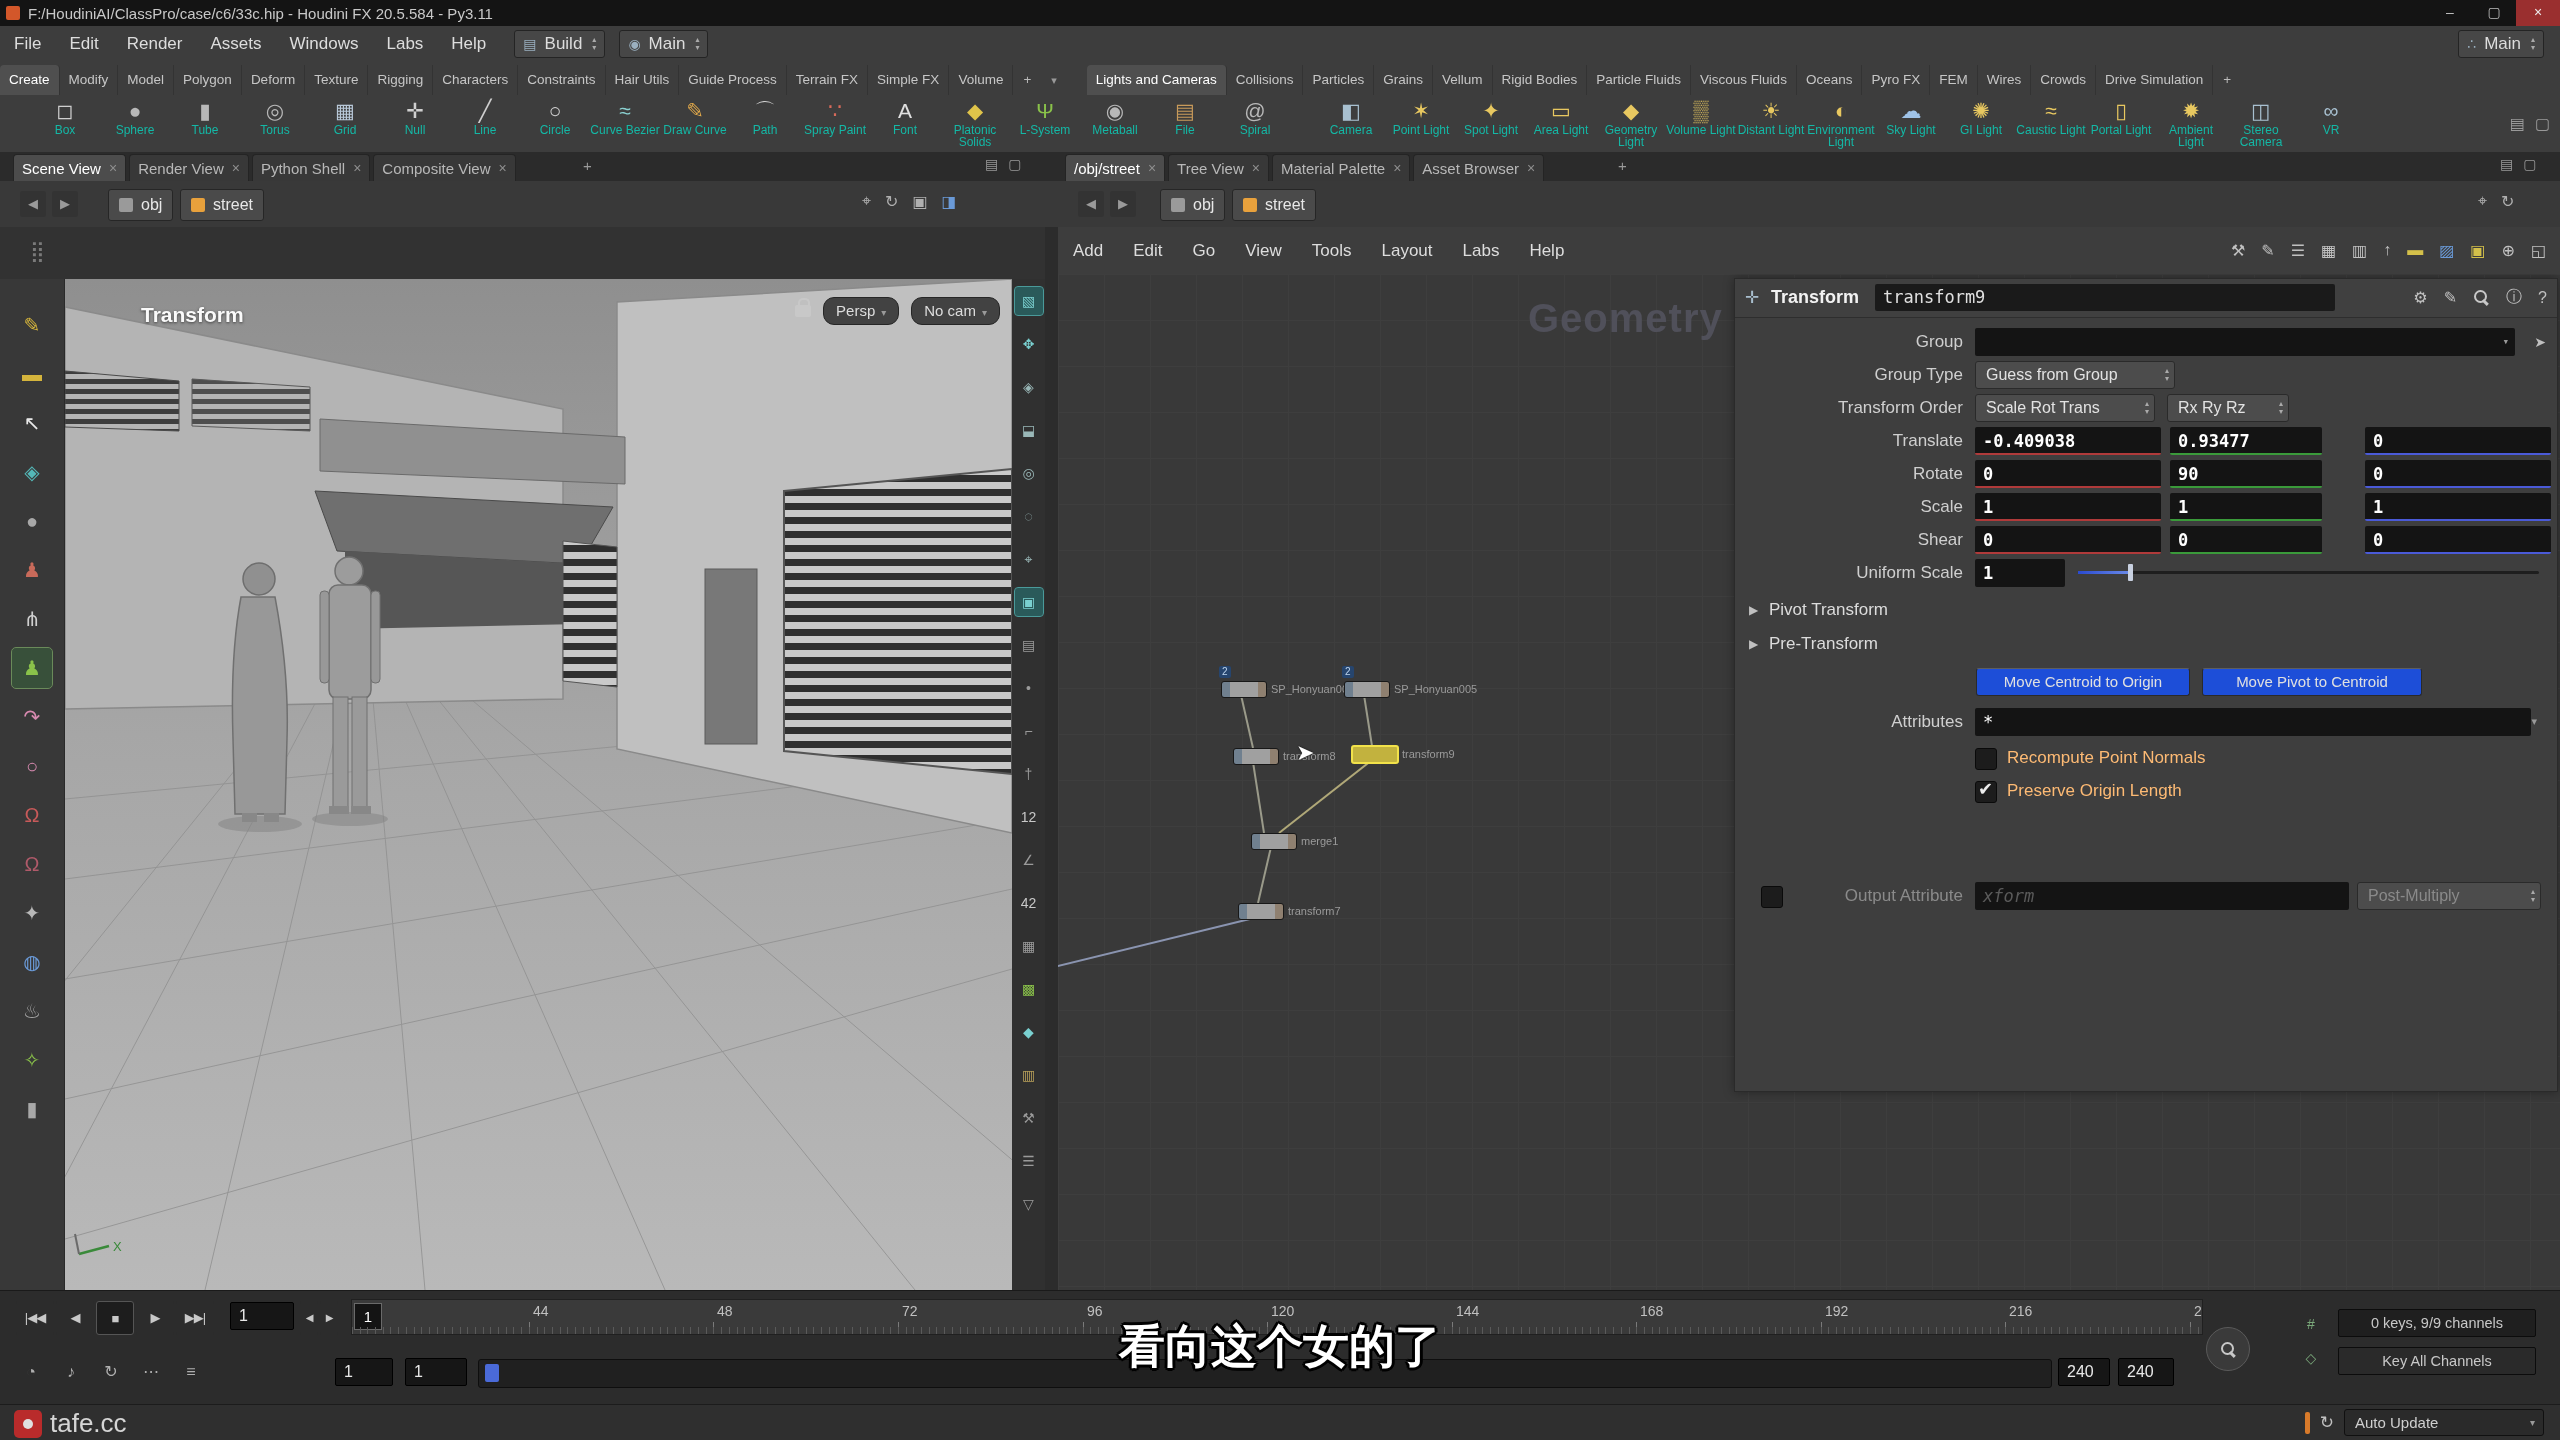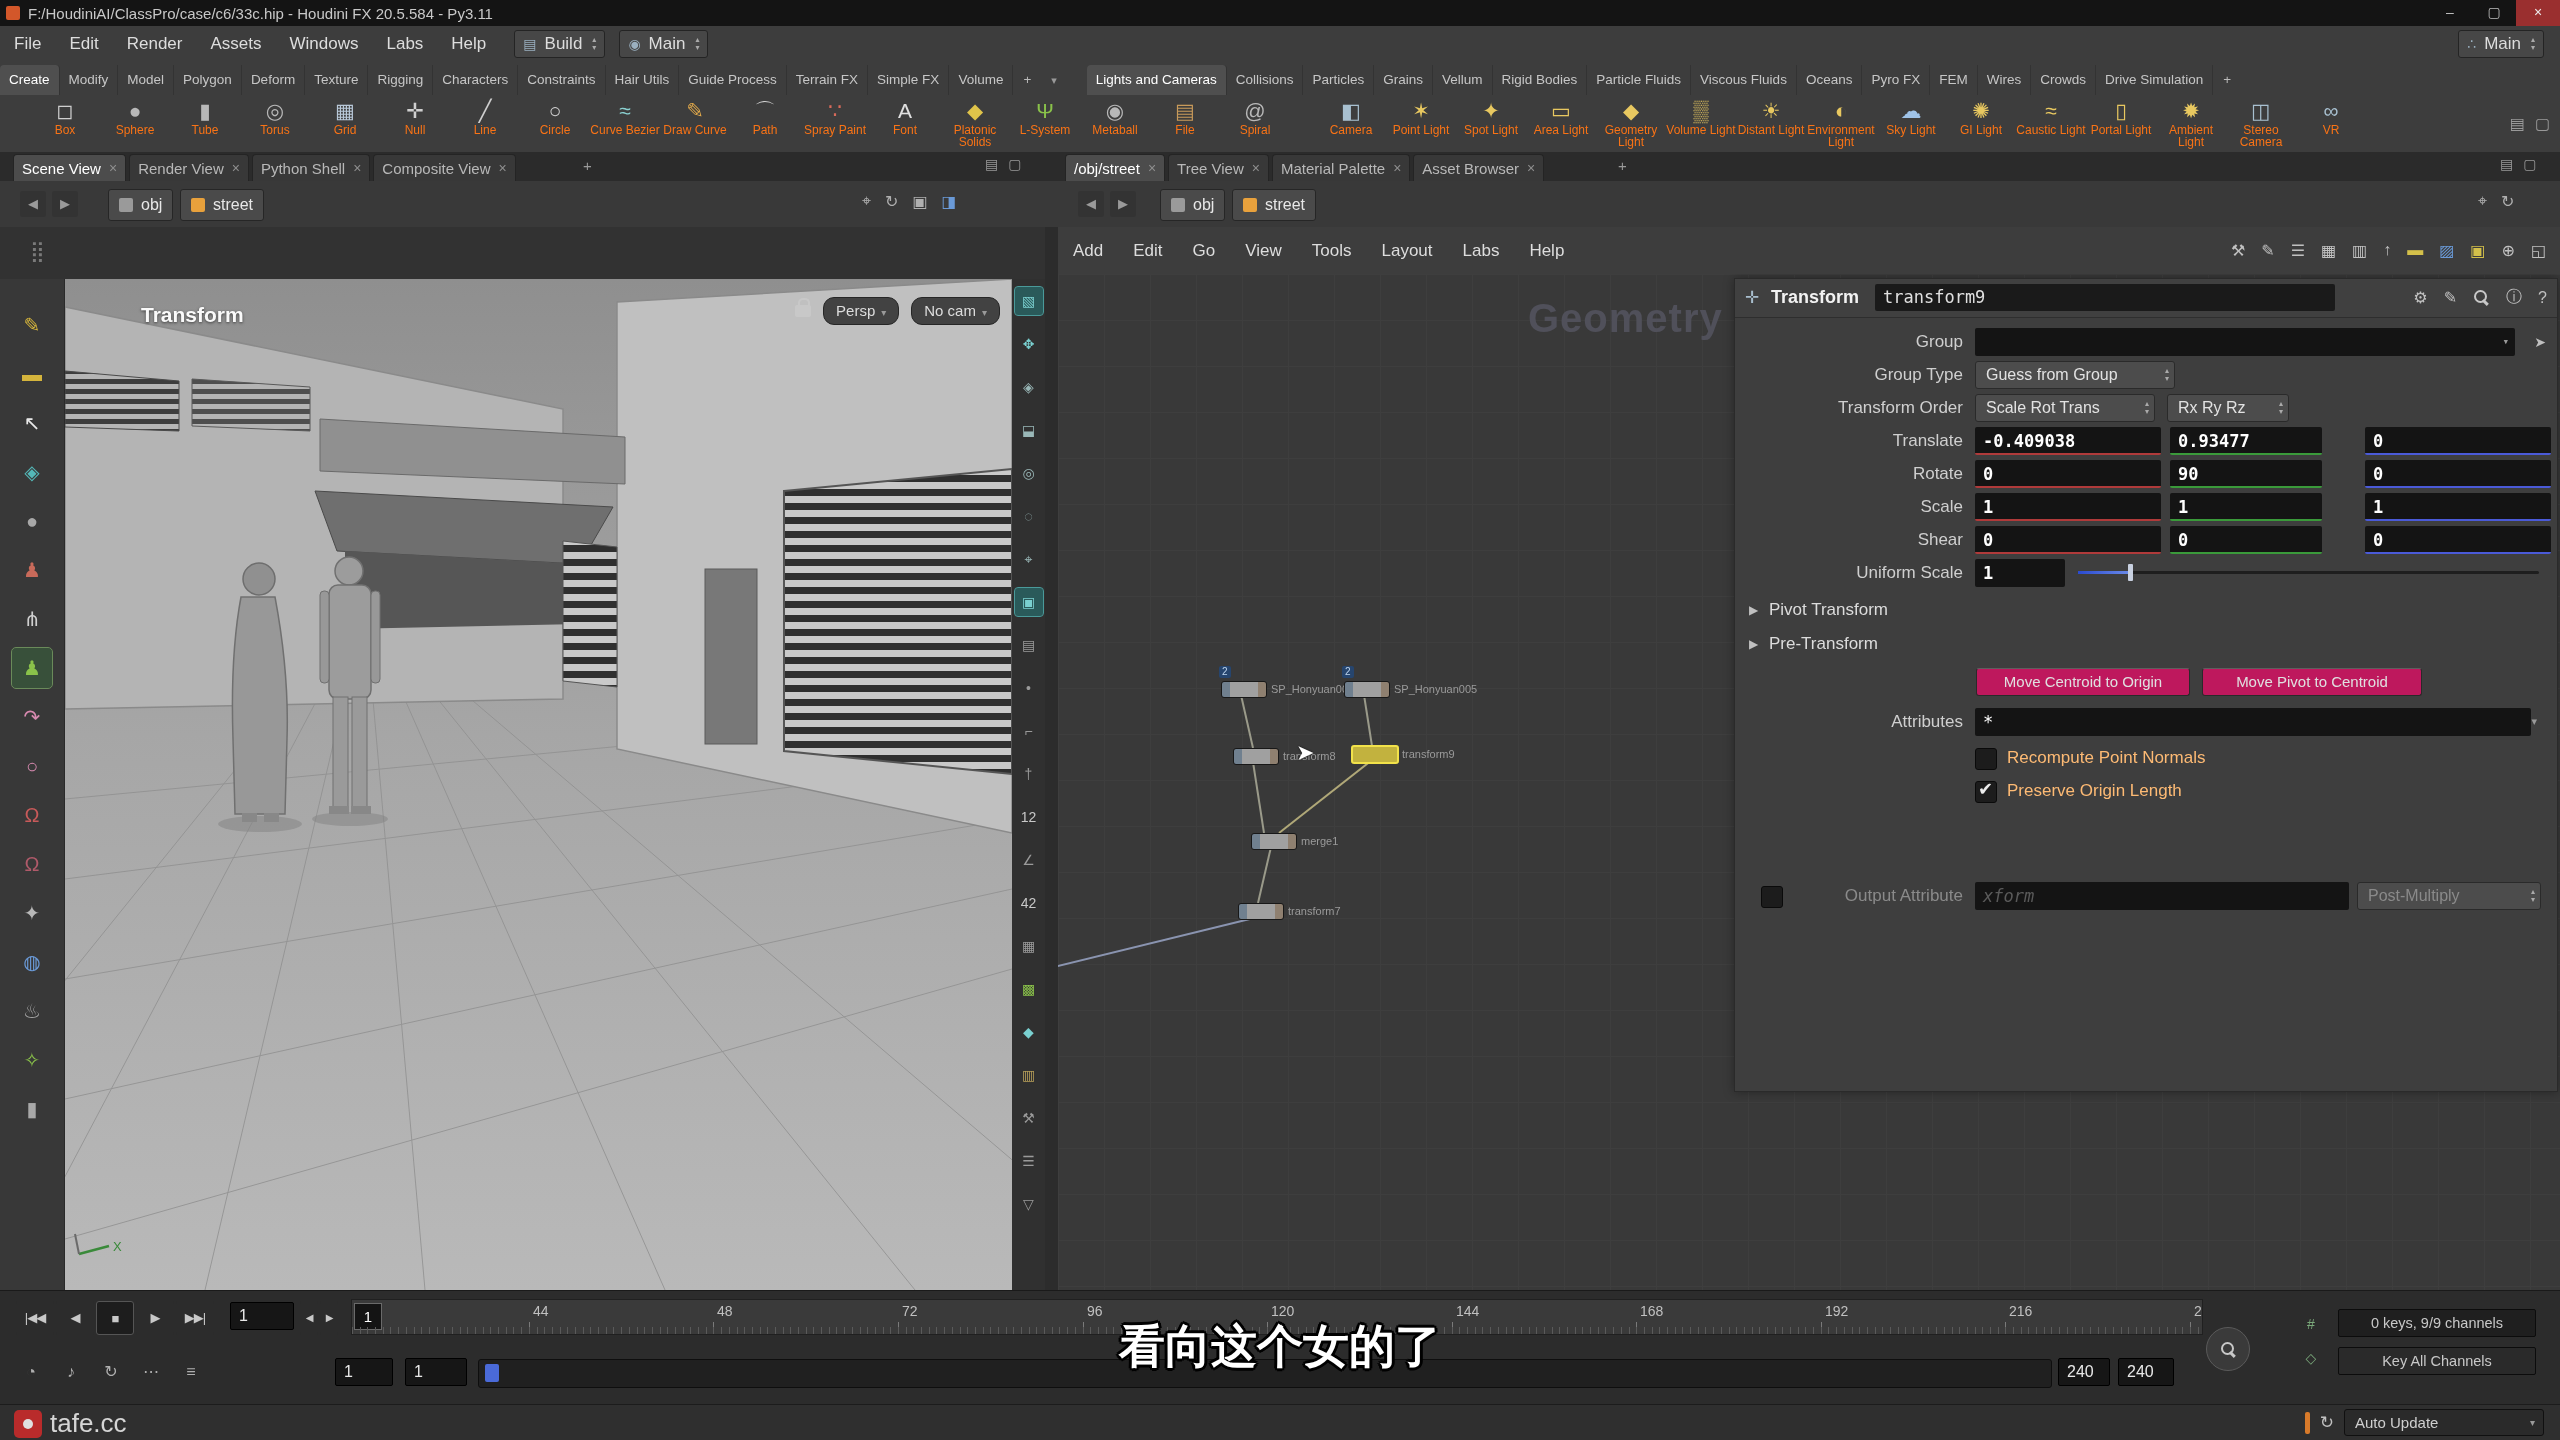--- a/index.html
+++ b/index.html
@@ -30,21 +30,21 @@
   .shelf-plus{padding:0 10px;line-height:30px;color:#bbb;}
   .shelf-dd{padding:0 10px;line-height:30px;color:#999;font-size:11px;}
   #shelf-gap{width:20px;}
   #shelf-tools{position:absolute;left:0;top:95px;width:2560px;height:57px;background:#3d3d3d;
                border-bottom:1px solid #292929;display:flex;}
   .toolset{display:flex;align-items:flex-start;}
   #tools-left{margin-left:30px;}
   #tools-right{margin-left:26px;}
   .tool{width:70px;text-align:center;padding-top:3px;}
   .tool-icon{display:block;font-size:21px;line-height:26px;}
-  .tool-label{display:block;font-size:12px;line-height:12px;color:#f97316;white-space:normal;}
+  .tool-label{display:block;font-size:12px;line-height:12px;color:#14b8a6;white-space:normal;}
   #shelf-end-icons{margin-left:auto;margin-right:10px;display:flex;gap:10px;align-items:center;color:#999;}
   
   #pane-tabs{position:absolute;left:0;top:152px;width:2560px;height:29px;background:#2b2b2b;
              border-bottom:1px solid #222;font-size:15px;}
   .ptab-group{position:absolute;top:0;display:flex;height:29px;align-items:flex-end;}
   .ptab{display:flex;align-items:center;background:#383838;border:1px solid #242424;border-bottom:none;
         border-radius:4px 4px 0 0;padding:0 8px;height:26px;margin-right:3px;color:#b8b8b8;}
   .ptab.active{background:#4c4c4c;color:#fff;}
   .ptab-close{margin-left:8px;color:#8f8f8f;font-size:14px;}
   .ptab-plus{color:#9a9a9a;padding:0 8px;line-height:26px;}
@@ -123,21 +123,21 @@
   .pfield{position:absolute;top:1px;height:28px;background:#141414;border-radius:2px;color:#fff;
           font-family:"DejaVu Sans Mono",monospace;font-weight:bold;font-size:17px;line-height:28px;
           padding:0 8px;box-sizing:border-box;border-bottom:2px solid transparent;}
   .fx{border-bottom-color:#b03a3a;} .fy{border-bottom-color:#3a9a3a;} .fz{border-bottom-color:#4a5ad8;}
   .f1{left:0;width:186px;} .f2{left:195px;width:152px;} .f3{left:390px;width:186px;}
   .pselect{position:absolute;top:1px;height:28px;background:#4c4c4c;border:1px solid #2a2a2a;border-radius:3px;
            color:#e2e2e2;font-size:16px;line-height:26px;padding:0 26px 0 10px;box-sizing:border-box;white-space:nowrap;}
   .pselect .spin{position:absolute;right:5px;top:5px;margin:0;}
   .pselect.dim{color:#8a8a8a;}
   .dd-arrow{position:absolute;right:6px;top:0;line-height:28px;color:#999;font-size:11px;}
-  .pbtn{position:absolute;top:1px;height:28px;background:#be185d;border:1px solid #2a2a2a;border-top-color:#5e5e5e;
+  .pbtn{position:absolute;top:1px;height:28px;background:#1d4ed8;border:1px solid #2a2a2a;border-top-color:#5e5e5e;
         border-radius:3px;color:#e0e0e0;font-size:15px;line-height:26px;text-align:center;box-sizing:border-box;}
   .checkbox{position:absolute;top:5px;width:20px;height:20px;background:#1c1c1c;border:1px solid #0a0a0a;border-radius:3px;}
   .cb-row{position:relative;height:33px;}
   .cb-row .checkbox{left:240px;}
   .cb-row.checked .checkbox::after{content:"✔";position:absolute;left:2px;top:-4px;color:#ececec;font-size:18px;}
   .cb-label{position:absolute;left:272px;line-height:30px;font-size:17px;color:#fdba74;}
   .collapse-tri{position:absolute;left:14px;line-height:30px;font-size:12px;color:#c0c0c0;}
   .collapse-label{position:absolute;left:34px;line-height:30px;font-size:17px;color:#dcdcdc;}
   .uslider-track{position:absolute;left:103px;right:12px;top:13px;height:3px;background:#1e1e1e;border-radius:2px;}
   .uslider-fill{position:absolute;left:0;top:0;width:52px;height:3px;background:linear-gradient(90deg,#2a4ad0,#6a8ae8);}

